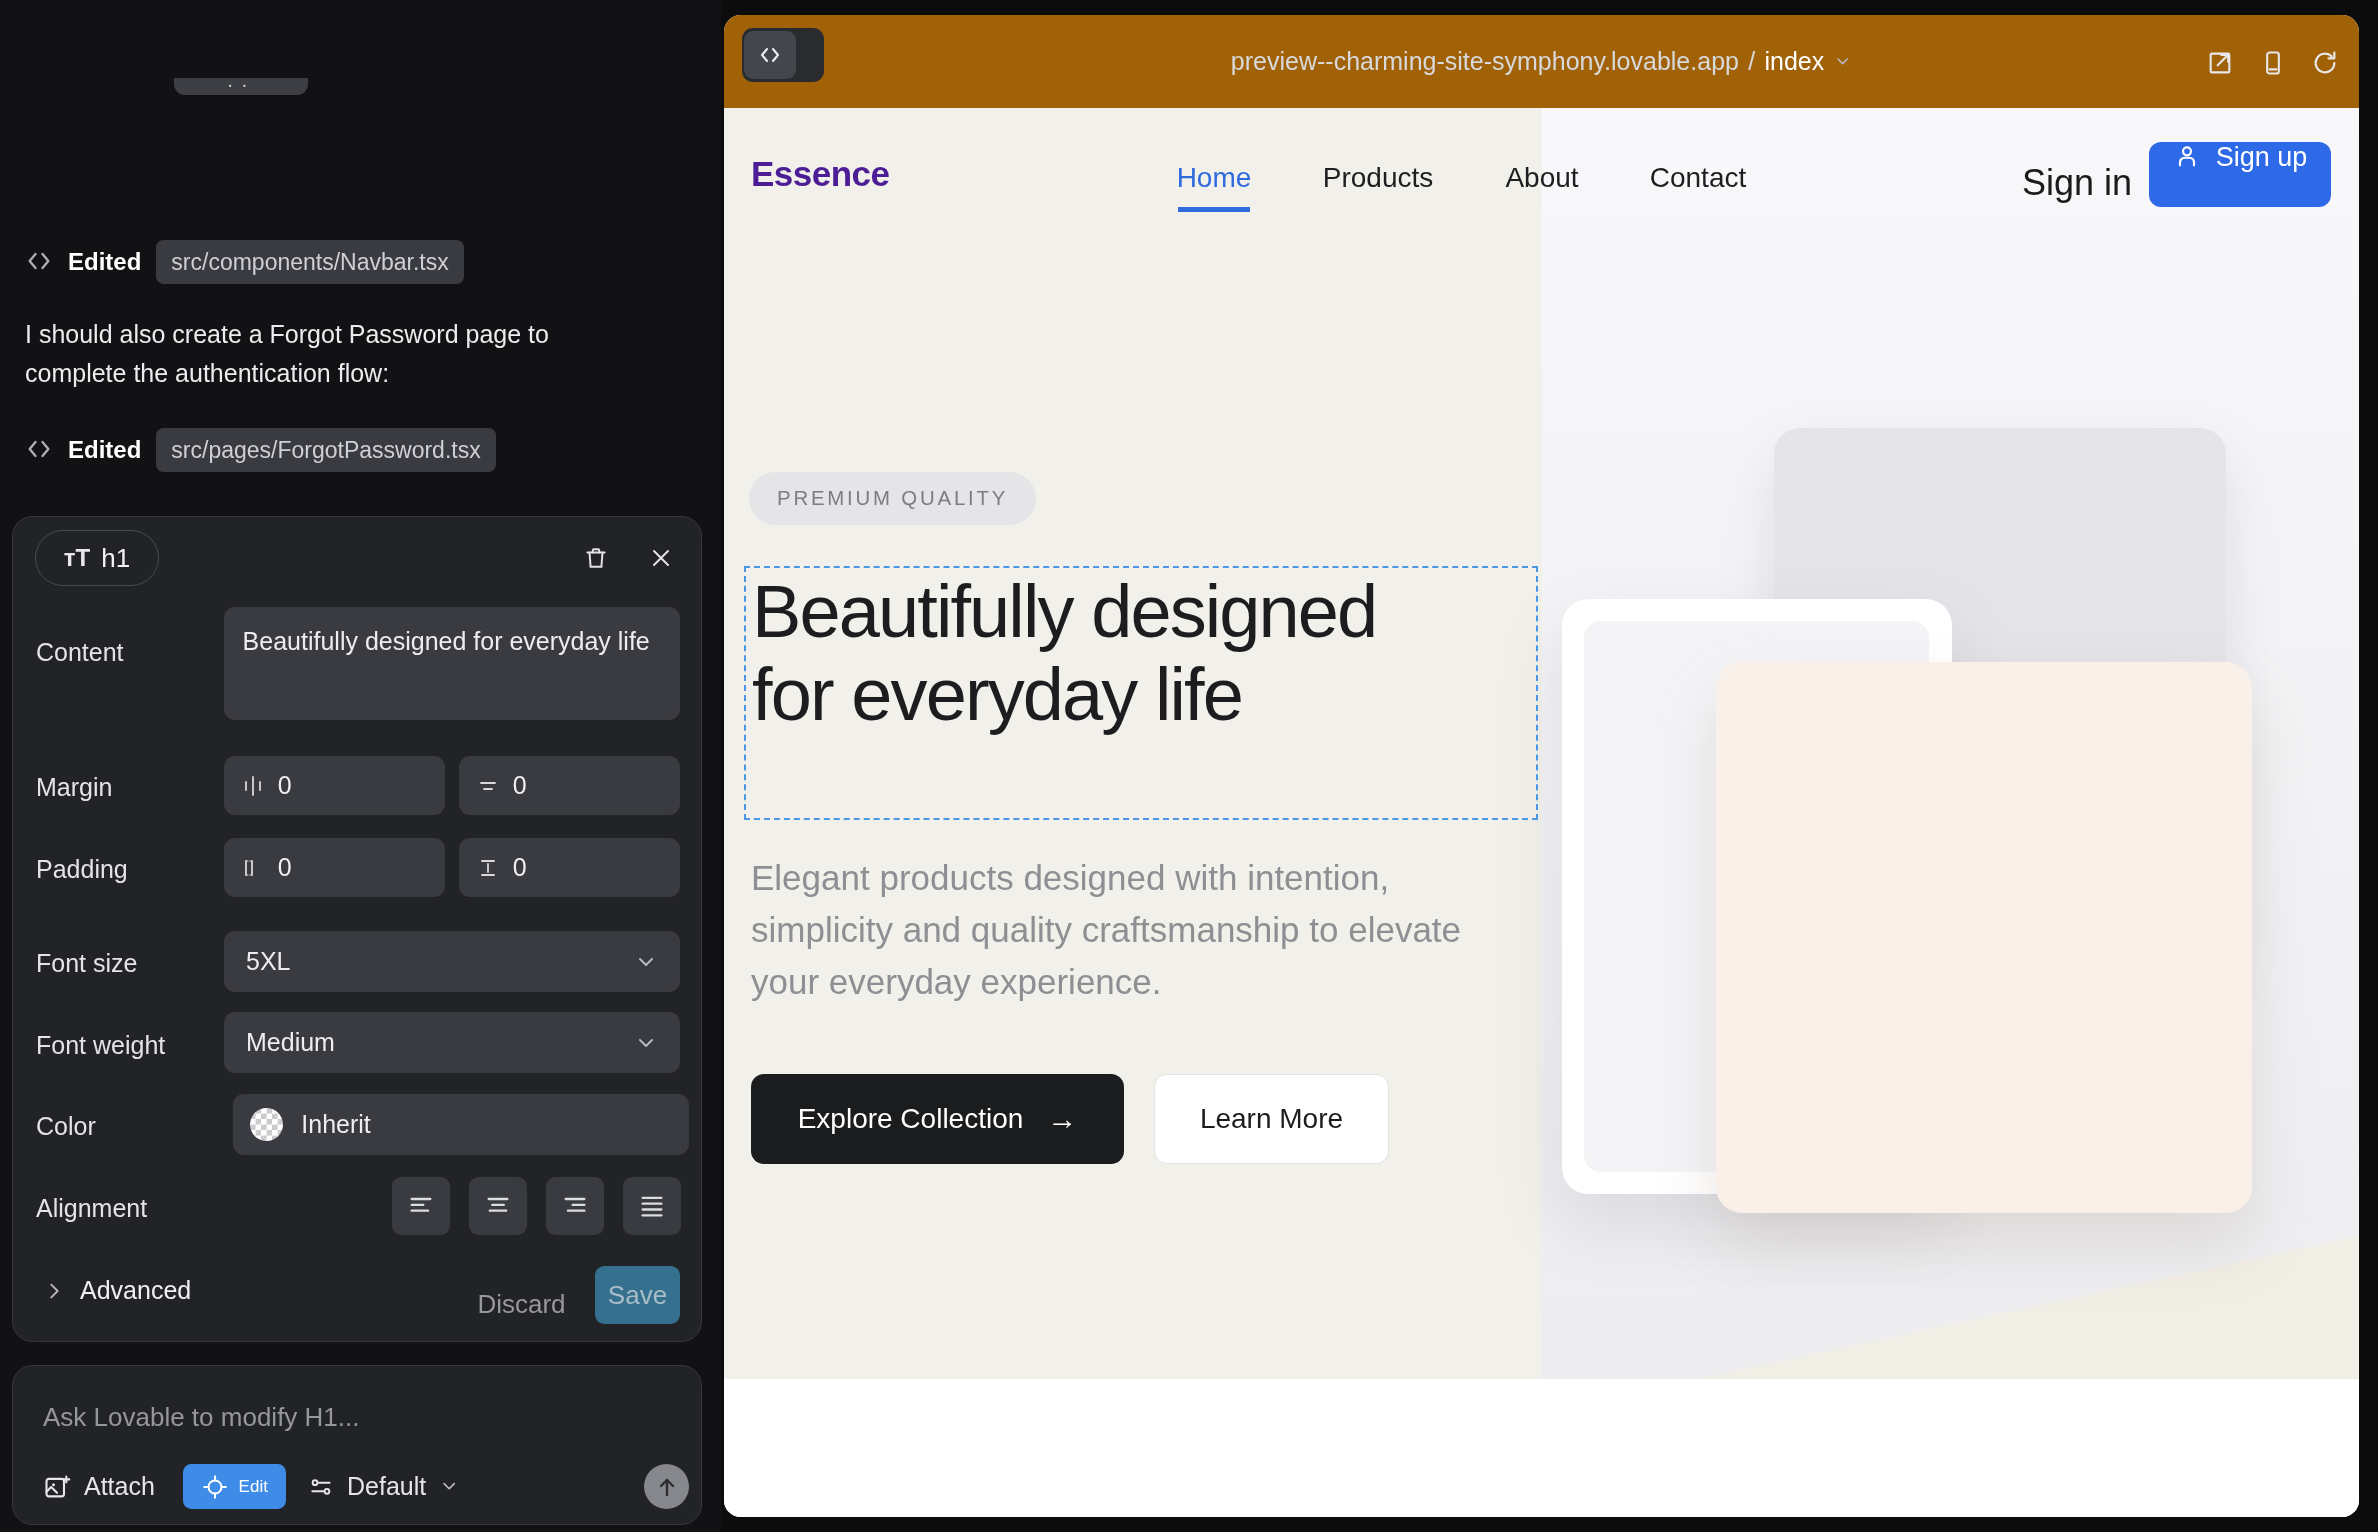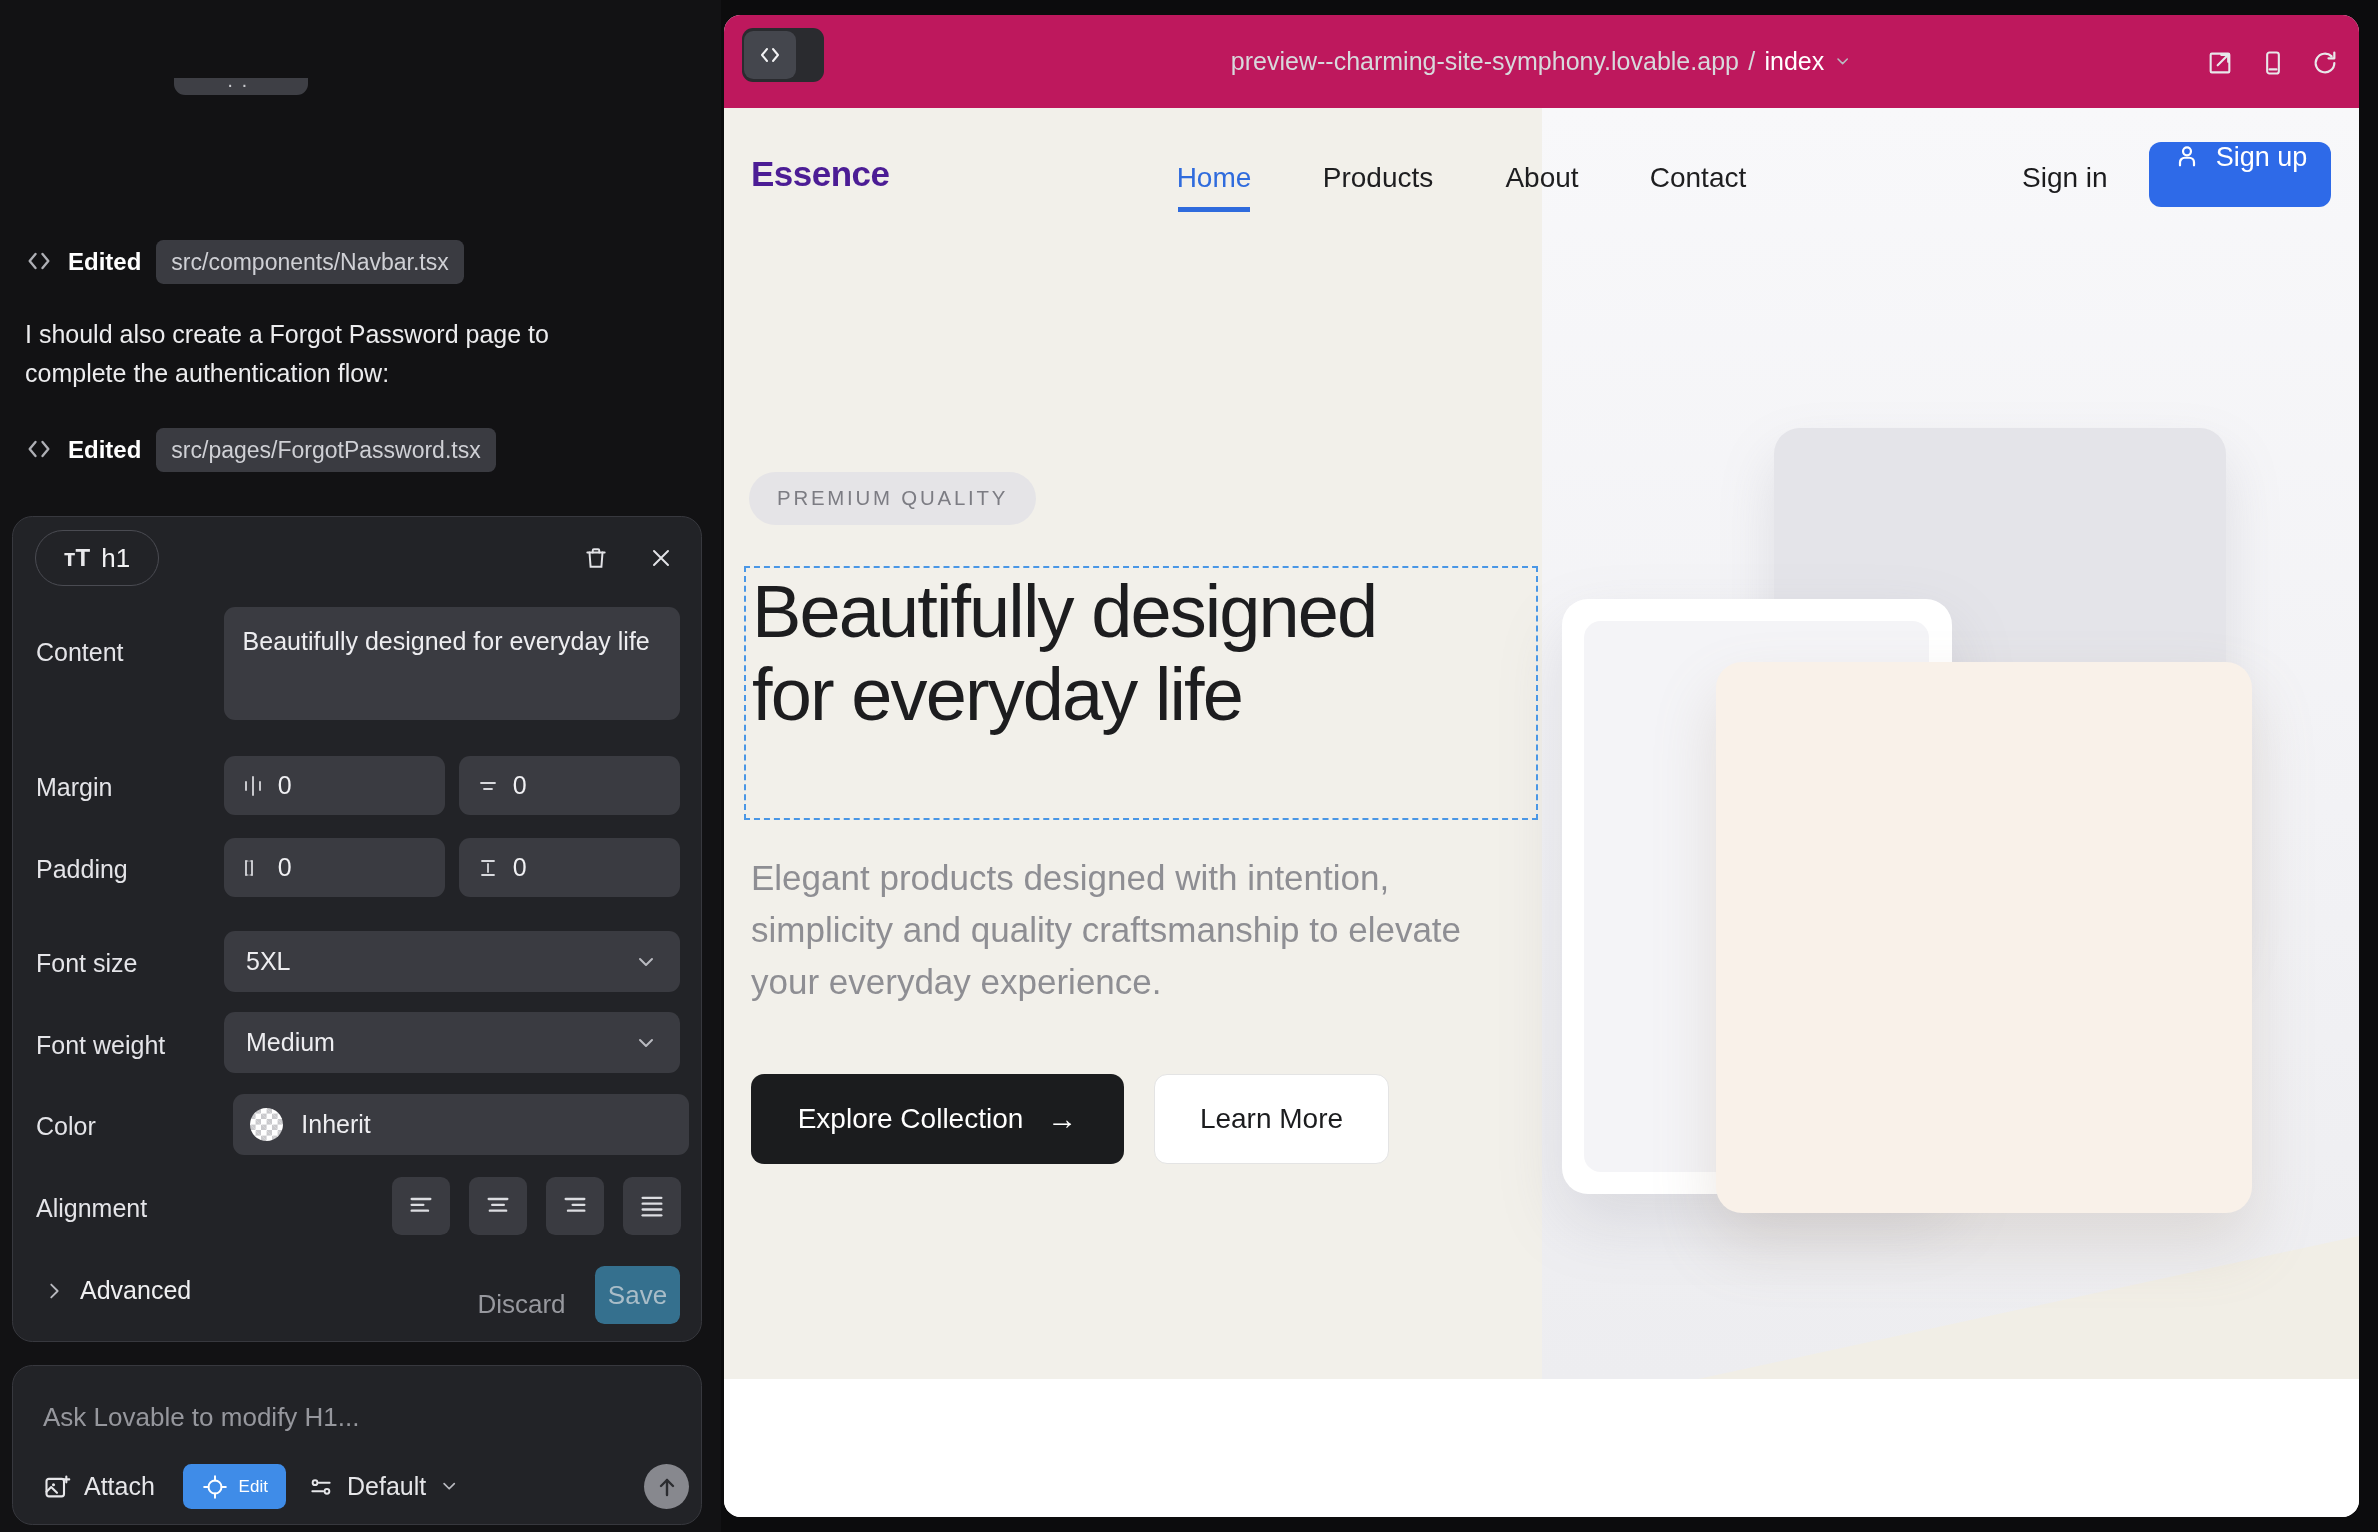--- a/index.html
+++ b/index.html
@@ -81,21 +81,21 @@
     color:#e6e6e9; font-size:25px; }
   #edit-btn { left:170px; top:98px; height:45px; padding:0 18.6px; background:#3f8ce8; border-radius:8.3px;
     display:flex; align-items:center; gap:11px; color:#ffffff; font-size:17px; }
   #default-btn { left:295px; top:98px; height:45px; display:flex; align-items:center; gap:13px;
     color:#e6e6e9; font-size:25px; }
   #send-btn { left:631px; top:98px; width:45px; height:45px; border-radius:50%; background:#87888e;
     display:flex; align-items:center; justify-content:center; color:#2b2c30; }
 
   
   #preview { left:724px; top:15px; width:1635px; height:1502px; border-radius:16.7px; overflow:hidden; background:#ffffff; }
-  #topbar { left:0; top:0; width:1635px; height:93px; background:#be185d; }
+  #topbar { left:0; top:0; width:1635px; height:93px; background:#a16207; }
   #code-toggle { left:17.6px; top:13px; width:82px; height:54px; background:#2a2b2f; border-radius:11px; }
   #code-toggle-inner { left:2.8px; top:2.8px; width:52px; height:48px; background:#44464d; border-radius:9.3px;
     display:flex; align-items:center; justify-content:center; color:#f2f2f4; }
   #url-bar { left:50%; top:0; height:93px; transform:translateX(-50%); display:flex; align-items:center;
     gap:9.3px; color:#d8d9dc; font-size:25px; white-space:nowrap; }
   #url-page { color:#ffffff; }
   .topbar-icon { top:31px; width:33px; height:33px; color:#e8e8ea; display:flex; align-items:center; justify-content:center; }
   #open-external-btn { left:1479px; } #mobile-btn { left:1532px; } #refresh-btn { left:1584px; }
 
   
@@ -112,21 +112,21 @@
     box-shadow:0 28px 65px rgba(120,120,140,0.18); }
   #white-card-inner { left:22px; top:22px; width:345px; height:551px; border-radius:16.7px; background:#f4f4f7; }
   #beige-card { left:992px; top:647px; width:536px; height:551px; border-radius:26px; background:#f9f1e9;
     box-shadow:0 32px 65px rgba(150,130,110,0.20); }
 
   #site-logo { left:27px; top:139px; font-size:35px; font-weight:bold; color:#4c1d95; letter-spacing:-0.5px; }
   .nav-link { top:147px; transform:translateX(-50%); font-size:28px; color:#1e1e20; white-space:nowrap; }
   #nav-home { left:490px; color:#2f6bdd; }
   #nav-products { left:654px; } #nav-about { left:818px; } #nav-contact { left:974px; }
   #home-underline { left:454px; top:192px; width:72px; height:4.6px; background:#2f6bdd; }
-  #sign-in { left:1298px; top:147px; font-size:28px; color:#1b1b1d; }
+  #sign-in { left:1298px; top:147px; font-size:36px; color:#1b1b1d; }
   #sign-up { left:1425px; top:127px; width:182px; height:65px; background:#2e6ae8; border-radius:12px;
     display:flex; align-items:flex-start; justify-content:center; gap:15px; color:#ffffff; font-size:27px; }
 
   #badge { left:25px; top:457px; height:53px; padding:0 28px; background:#e5e4e7; border-radius:27px;
     display:flex; align-items:center; color:#7c7c83; font-size:20.4px; letter-spacing:2.8px; }
   #h1-selection { left:20.4px; top:551px; width:794px; height:254px; border:2.8px dashed #4a97e6; }
   #hero-heading { left:28px; top:555px; width:631px; font-size:74px; font-weight:500; line-height:83px;
     letter-spacing:-1.9px; color:#1d1d1f; }
   #hero-para { left:27px; top:837px; width:751px; font-size:35px; line-height:52px; color:#8e8e93; }
   #cta-primary { left:27px; top:1059px; width:373px; height:90px; background:#1b1c1e; border-radius:13px;

